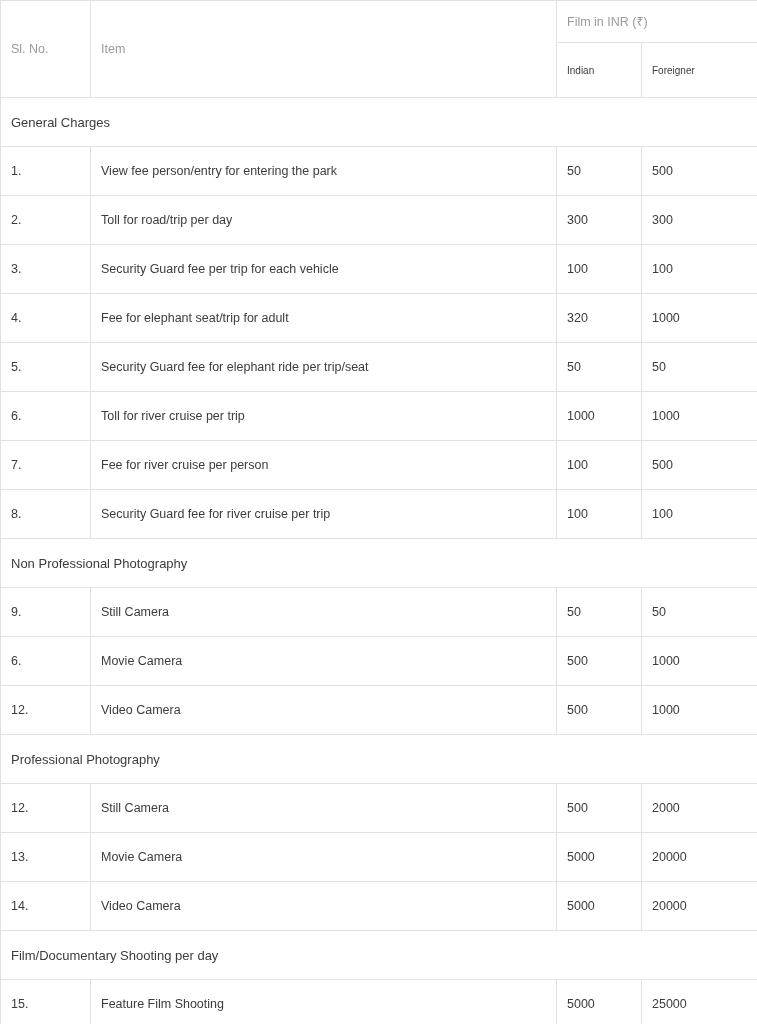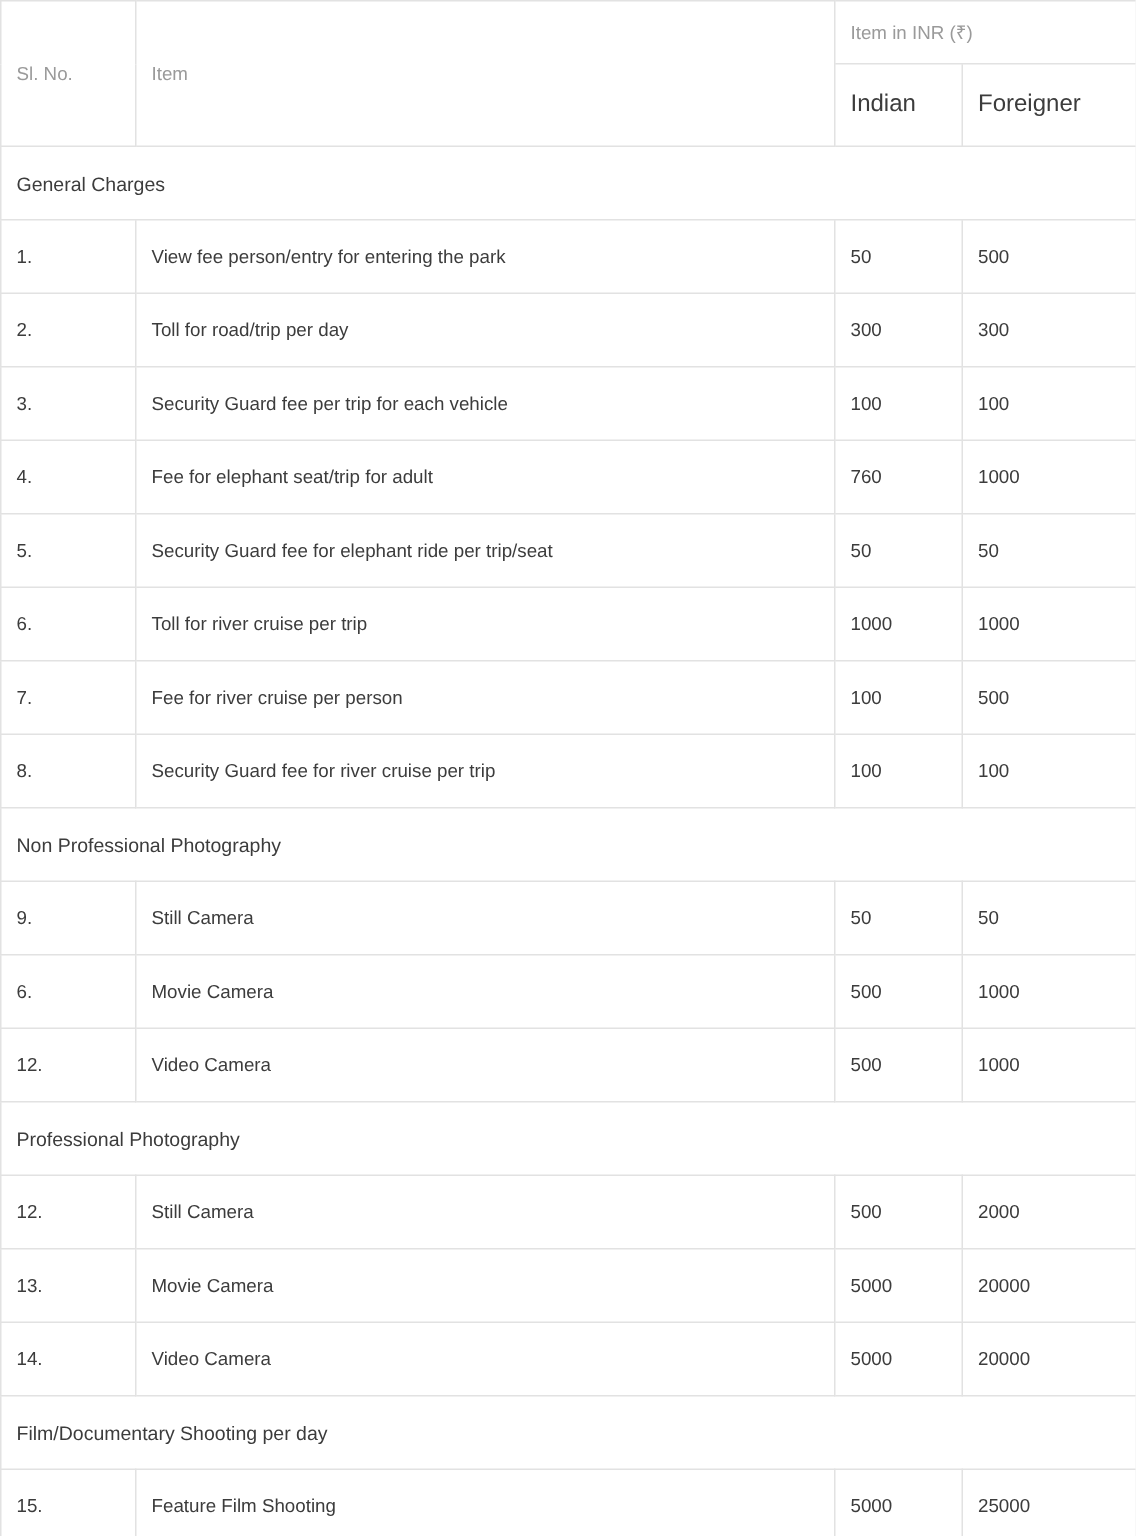--- a/index.html
+++ b/index.html
@@ -37,21 +37,21 @@
     height: 30px;
   }
   .head-rate {
     text-align: center;
     color: #9a9a9a;
     font-size: 12.5px;
     padding: 12px 10px;
   }
   .head-sub {
     color: #3c3c3c;
-    font-size: 16px;
+    font-size: 10px;
     padding: 12px 10px;
     height: 30px;
   }
   .section-row td {
     text-align: left;
     font-size: 13px;
     color: #3c3c3c;
     padding: 14px 10px;
     height: 20px;
   }
@@ -72,21 +72,21 @@
   <colgroup>
     <col class="c-sl">
       <col class="c-item">
       <col class="c-ind">
       <col class="c-for">
   </colgroup>
   <thead>
     <tr>
       <th class="head-cell" rowspan="2">Sl. No.</th>
       <th class="head-cell" rowspan="2">Item</th>
-      <th class="head-rate" colspan="2">Item in INR (₹)</th>
+      <th class="head-rate" colspan="2">Film in INR (₹)</th>
     </tr>
     <tr>
       <th class="head-sub">Indian</th>
       <th class="head-sub">Foreigner</th>
     </tr>
   </thead>
   <tbody id="table-body">
       <tr class="section-row">
         <td colspan="4">General Charges</td>
       </tr>
@@ -104,21 +104,21 @@
       </tr>
       <tr class="data-row">
         <td class="cell-sl">3.</td>
         <td class="cell-item">Security Guard fee per trip for each vehicle</td>
         <td class="cell-rate">100</td>
         <td class="cell-rate">100</td>
       </tr>
       <tr class="data-row">
         <td class="cell-sl">4.</td>
         <td class="cell-item">Fee for elephant seat/trip for adult</td>
-        <td class="cell-rate">760</td>
+        <td class="cell-rate">320</td>
         <td class="cell-rate">1000</td>
       </tr>
       <tr class="data-row">
         <td class="cell-sl">5.</td>
         <td class="cell-item">Security Guard fee for elephant ride per trip/seat</td>
         <td class="cell-rate">50</td>
         <td class="cell-rate">50</td>
       </tr>
       <tr class="data-row">
         <td class="cell-sl">6.</td>

